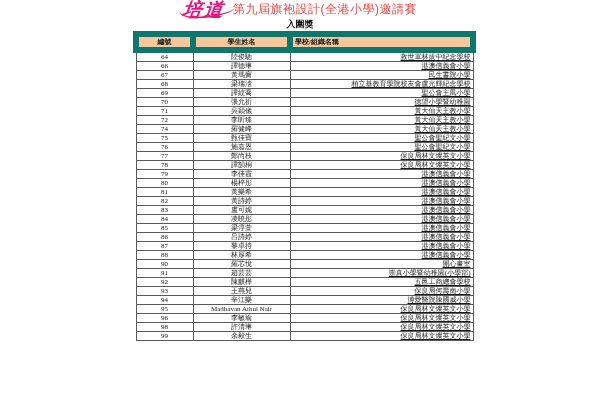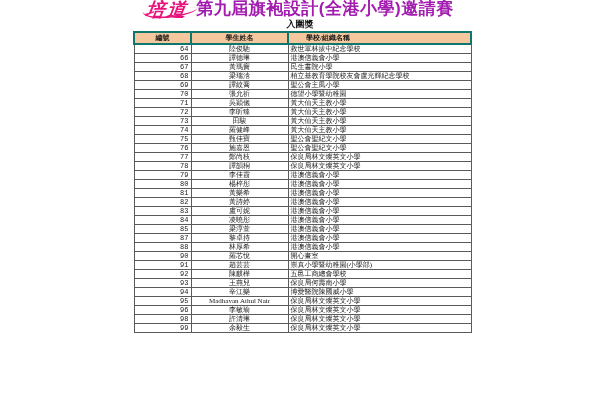--- a/index.html
+++ b/index.html
@@ -22,53 +22,53 @@
     transform:skewX(-8deg);
     font-family:"DejaVu Serif","Liberation Serif",serif;
   }
   .logo::after{
     content:"";position:absolute;left:-3px;right:-10px;bottom:0px;height:7px;
     border-bottom:2px solid #e8137d;
     border-radius:0 0 60% 40%/0 0 100% 100%;
     transform:rotate(-4deg);
   }
   .main-title{
-    color:#a21caf;font-weight:bold;font-size:17px;line-height:14px;
+    color:#ef4444;font-weight:normal;font-size:12px;line-height:14px;
     letter-spacing:0.5px;
     font-family:"Liberation Sans","DejaVu Sans",sans-serif;
   }
   .section-title{
     position:absolute;top:19px;left:0;width:600px;height:11px;
     text-align:center;font-size:9px;font-weight:bold;color:#111;line-height:11px;
   }
 
   
   table.results{
     position:absolute;top:31px;left:133px;width:337px;
     border-collapse:collapse;table-layout:fixed;
     font-size:7px;color:#1a1a1a;
   }
   .results col.c0{width:57px;}
   .results col.c1{width:97px;}
   .results col.c2{width:183px;}
   .results th{
     background:#f4c79d;
-    border:2px solid #0f766e;
+    border:6px solid #0f766e;
     height:10px;line-height:9px;font-size:7px;font-weight:bold;
-    padding:0 17px;text-align:left;
+    padding:0 2px;text-align:left;
   }
   .results th.center{text-align:center;}
   .results td{
     border:1px solid #5a5a5a;
     height:8px;line-height:8px;
     padding:0 2px;overflow:hidden;white-space:nowrap;
   }
-  .results td.num{text-align:right;font-family:Liberation Mono, monospace;}
+  .results td.num{text-align:center;font-family:Liberation Serif, serif;}
   .results td.name{text-align:center;}
-  .results td.school{text-align:left;}
+  .results td.school{text-align:right;text-decoration:underline;}
 </style>
 </head>
 <body>
 
 <div class="page">
 
   <div class="titlebar">
     <span class="logo">培道</span>
     <span class="main-title">第九屆旗袍設計(全港小學)邀請賽</span>
   </div>
@@ -123,25 +123,20 @@
           <td class="num">71</td>
           <td class="name">吳穎儀</td>
           <td class="school">黃大仙天主教小學</td>
         </tr>
         <tr>
           <td class="num">72</td>
           <td class="name">李昕臻</td>
           <td class="school">黃大仙天主教小學</td>
         </tr>
         <tr>
-          <td class="num">73</td>
-          <td class="name">田駿</td>
-          <td class="school">黃大仙天主教小學</td>
-        </tr>
-        <tr>
           <td class="num">74</td>
           <td class="name">羅健峰</td>
           <td class="school">黃大仙天主教小學</td>
         </tr>
         <tr>
           <td class="num">75</td>
           <td class="name">甄佳寶</td>
           <td class="school">聖公會聖紀文小學</td>
         </tr>
         <tr>
@@ -188,20 +183,25 @@
           <td class="num">84</td>
           <td class="name">凌曉彤</td>
           <td class="school">港澳信義會小學</td>
         </tr>
         <tr>
           <td class="num">85</td>
           <td class="name">梁淳萱</td>
           <td class="school">港澳信義會小學</td>
         </tr>
         <tr>
+          <td class="num">86</td>
+          <td class="name">呂詩婷</td>
+          <td class="school">港澳信義會小學</td>
+        </tr>
+        <tr>
           <td class="num">87</td>
           <td class="name">黎卓持</td>
           <td class="school">港澳信義會小學</td>
         </tr>
         <tr>
           <td class="num">88</td>
           <td class="name">林厚希</td>
           <td class="school">港澳信義會小學</td>
         </tr>
         <tr>

